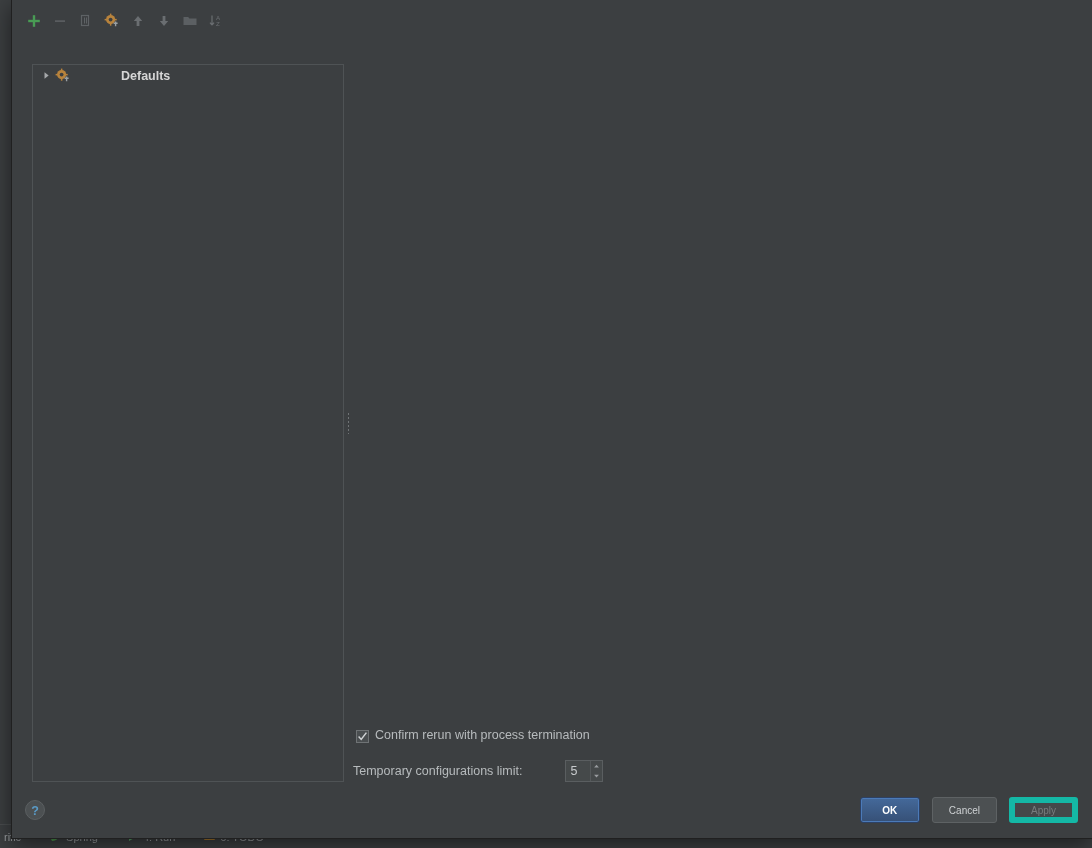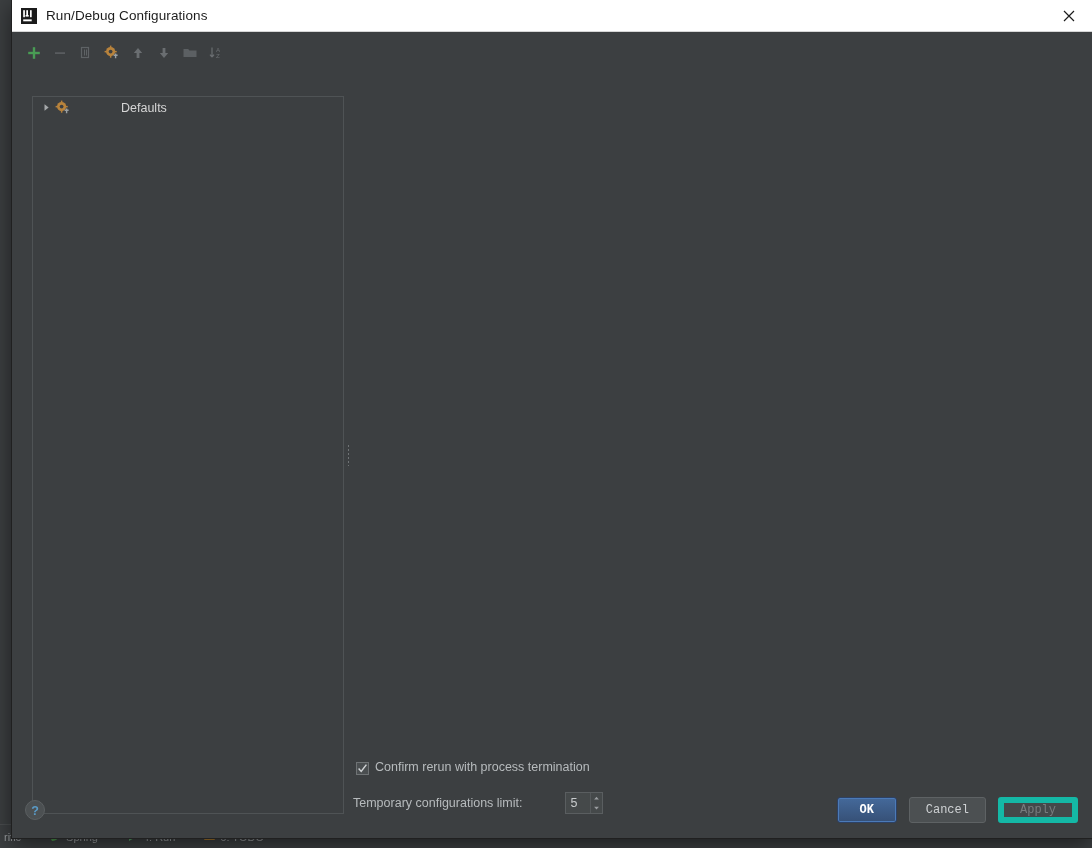--- a/index.html
+++ b/index.html
@@ -147,21 +147,21 @@
     display: flex; align-items: center; justify-content: center;
     flex: 0 0 auto;
   }
   #defaults-icon {
     width: 16px; height: 16px;
     margin: 0 4px 0 1px;
     flex: 0 0 auto;
   }
   #tree-node-defaults .label {
     font-size: 12.5px;
-    font-weight: normal;
+    font-weight: bold;
     color: #d6d6d6;
     padding-left: 46px;
   }
 
   
   #splitter {
     position: absolute;
     left: 332px;
     top: 64px;
     width: 8px;
@@ -278,22 +278,22 @@
   #help-button {
     width: 22px; height: 22px;
     flex: 0 0 auto;
     cursor: default;
   }
   #footer-spacer { flex: 1 1 auto; }
   .dlg-btn {
     min-width: 60px;
     height: 26px;
     border-radius: 3px;
-    font-size: 12px;
-    font-family: Liberation Mono, monospace;
+    font-size: 10px;
+    font-family: Liberation Sans, sans-serif;
     display: flex;
     align-items: center;
     justify-content: center;
     margin-left: 12px;
     box-sizing: border-box;
     padding: 0 16px;
     cursor: default;
     user-select: none;
   }
   #ok-button {
@@ -346,38 +346,20 @@
             <rect x="2" y="2" width="9" height="3" rx="1" fill="#c9993f"></rect>
           </svg>
       </span>
       <span>6: TODO</span>
     </div>
   </div>
 </div>
 
 <div id="dialog-window">
 
-  <div id="title-bar">
-    <span id="app-icon">
-      <svg viewBox="0 0 16 16" width="16" height="16">
-        <rect x="0" y="0" width="16" height="16" fill="#1b1b1b"></rect>
-        <rect x="2.2" y="2.2" width="1.7" height="7" fill="#ffffff"></rect>
-        <rect x="5.3" y="2.2" width="1.7" height="5.6" fill="#ffffff"></rect>
-        <rect x="4.6" y="7.0" width="3.1" height="1.6" fill="#ffffff"></rect>
-        <rect x="9.0" y="2.2" width="1.7" height="7" fill="#ffffff"></rect>
-        <rect x="2.2" y="11.4" width="8.5" height="1.9" fill="#ffffff"></rect>
-      </svg>
-    </span>
-    <span id="dialog-title">Run/Debug Configurations</span>
-    <span id="close-button">
-      <svg viewBox="0 0 12 12" width="12" height="12">
-        <path d="M1 1 L11 11 M11 1 L1 11" stroke="#1c1c1c" stroke-width="1.2" fill="none"></path>
-      </svg>
-    </span>
-  </div>
 
   <div id="dialog-body">
 
     <div id="config-toolbar">
 
       <div class="tb-btn">
         <svg viewBox="0 0 16 16" width="16" height="16">
           <rect x="6.8" y="2.2" width="2.4" height="11.6" fill="#499c54"></rect>
           <rect x="2.2" y="6.8" width="11.6" height="2.4" fill="#499c54"></rect>
         </svg>

